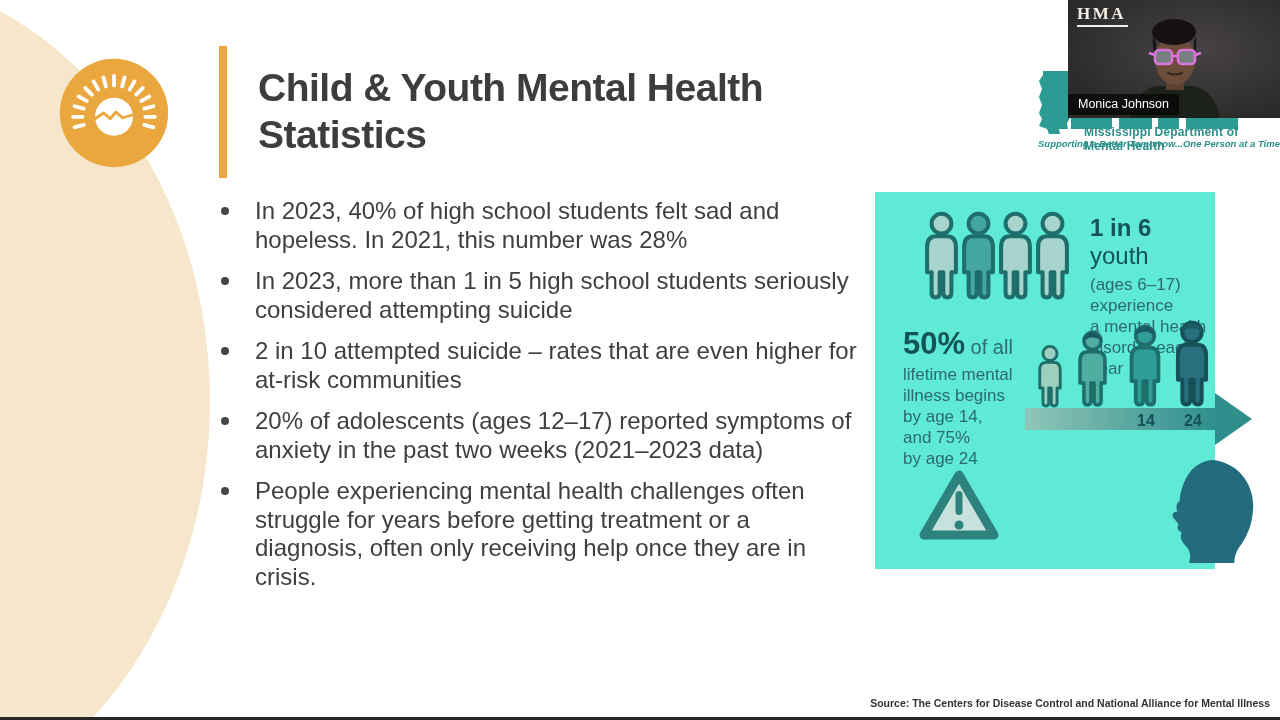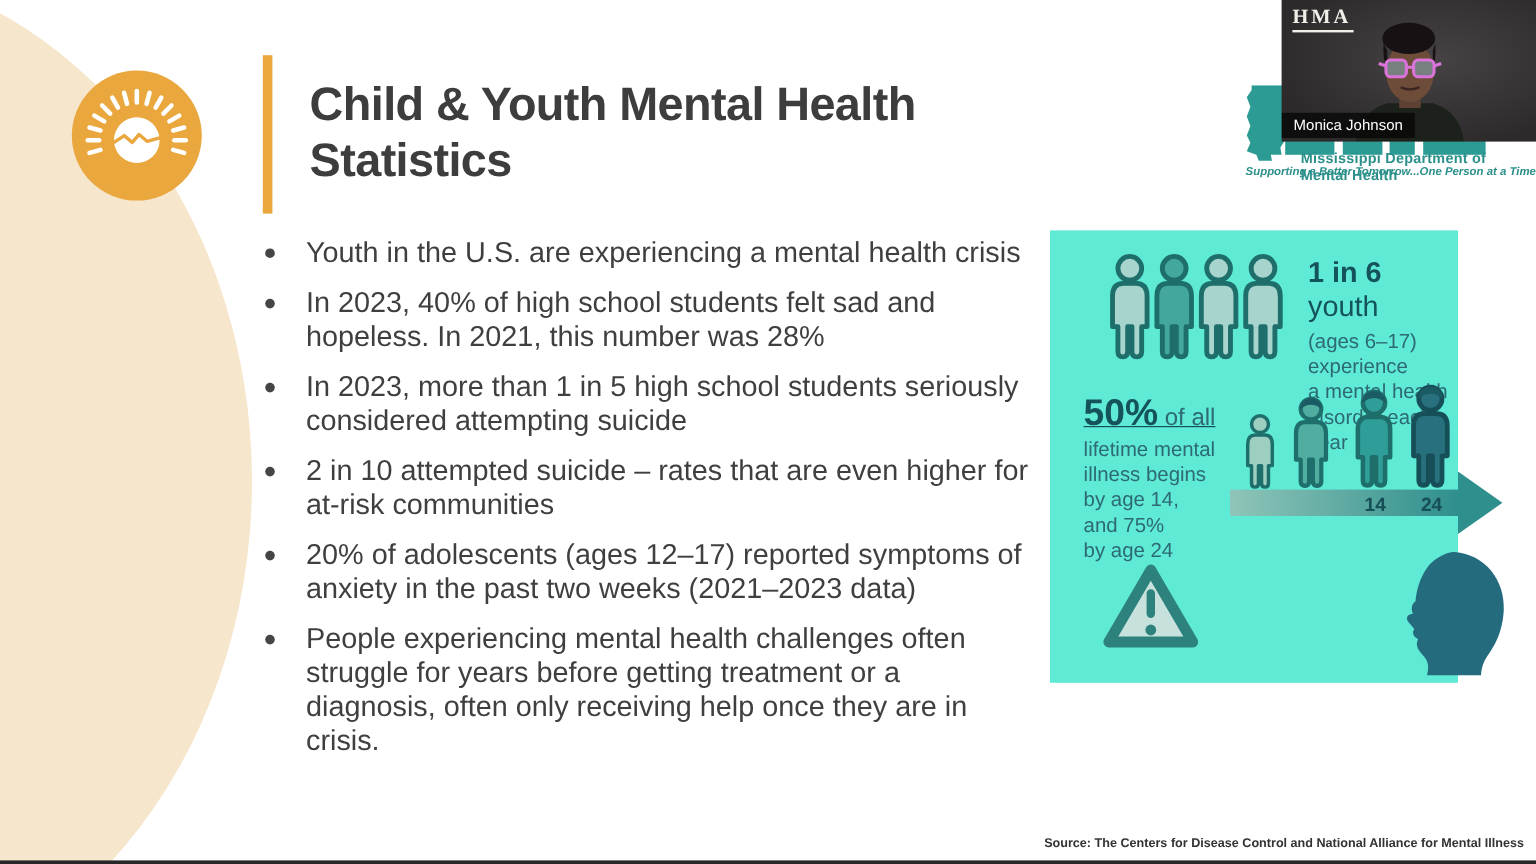--- a/index.html
+++ b/index.html
@@ -36,21 +36,21 @@
 
   
   .infographic { position:absolute; left:875px; top:192px; width:340px; height:377px; background:#5eead4; }
   .s1-figs { position:absolute; left:42px; top:14px; width:160px; height:100px; overflow:visible; }
   .s1-text { position:absolute; left:215px; top:22px; }
   .ig-head { font-size:24px; color:#14525c; margin-bottom:4px; }
   .ig-head .bold { font-weight:700; }
   .ig-line { font-size:17px; line-height:21px; color:#2d6a73; }
 
   .s2-text { position:absolute; left:28px; top:134px; }
-  .ig-head2 { color:#14525c; margin-bottom:2px;text-decoration:underline; }
+  .ig-head2 { color:#14525c; margin-bottom:2px; }
   .ig-head2 .big50 { font-size:31px; font-weight:700; }
   .ig-head2 .ofall { font-size:20px; color:#2d6a73; }
   .s2-graphic { position:absolute; left:140px; top:121px; width:245px; height:135px; overflow:visible; }
   .s2-graphic text { font-family:"Liberation Sans",sans-serif; font-weight:700; font-size:16px; fill:#174f58; }
 
   .s3-triangle { position:absolute; left:38px; top:272px; width:92px; height:84px; overflow:visible; }
   .s3-text { position:absolute; left:116px; top:278px; width:170px; text-align:center; }
   .s3-l1 { font-size:22px; line-height:24px; color:#2d6a73; }
   .s3-l1 .b1 { font-weight:700; font-size:23px; color:#14525c; }
   .s3-l { font-size:19px; line-height:21.5px; color:#2d6a73; }
@@ -138,21 +138,20 @@
     </g>
     <circle cx="0" cy="4" r="20" fill="#ffffff"></circle>
     <polyline points="-20,6 -11,0 -4,6 2,-1 9,5 20,2" fill="none" stroke="#e9a73e" stroke-width="3" stroke-linejoin="round" stroke-linecap="round"></polyline>
   </svg>
 
   <div class="gold-bar"></div>
 
   <h1 class="title">Child &amp; Youth Mental Health Statistics</h1>
 
   <ul class="bullets">
-    <li>Youth in the U.S. are experiencing a mental health crisis</li>
     <li>In 2023, 40% of high school students felt sad and hopeless. In 2021, this number was 28%</li>
     <li>In 2023, more than 1 in 5 high school students seriously considered attempting suicide</li>
     <li>2 in 10 attempted suicide – rates that are even higher for at-risk communities</li>
     <li>20% of adolescents (ages 12–17) reported symptoms of anxiety in the past two weeks (2021–2023 data)</li>
     <li>People experiencing mental health challenges often struggle for years before getting treatment or a diagnosis, often only receiving help once they are in crisis.</li>
   </ul>
 
   <div class="infographic">
 
     <svg class="s1-figs" viewBox="0 0 160 100">

